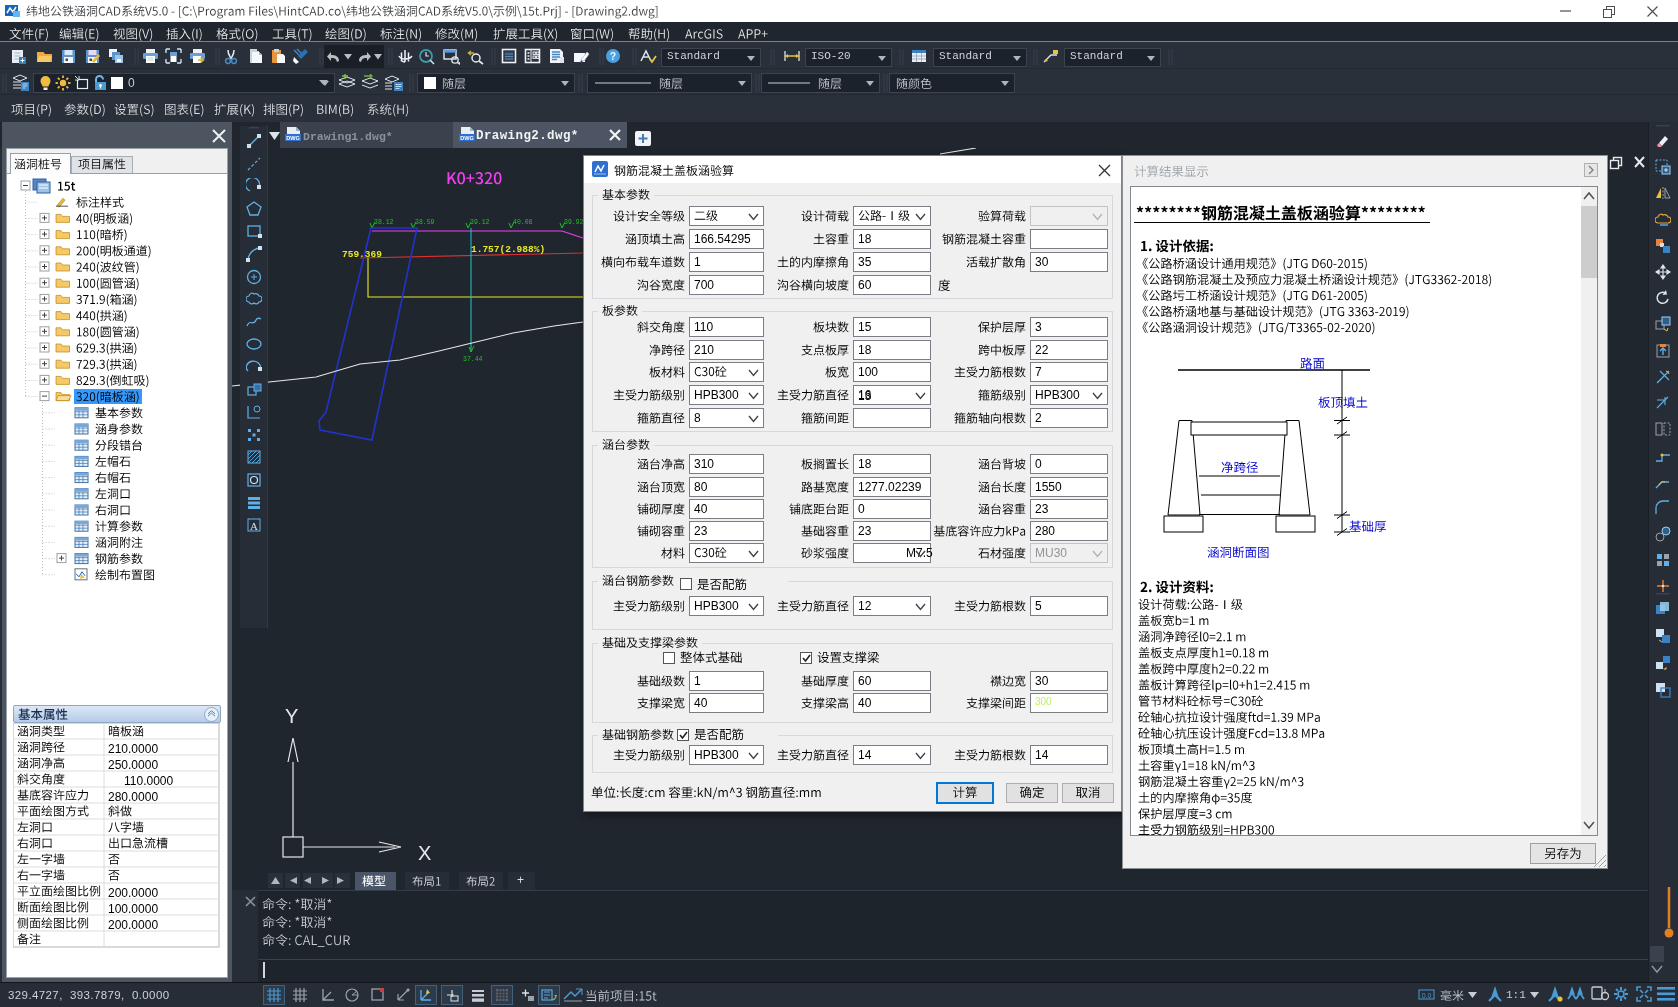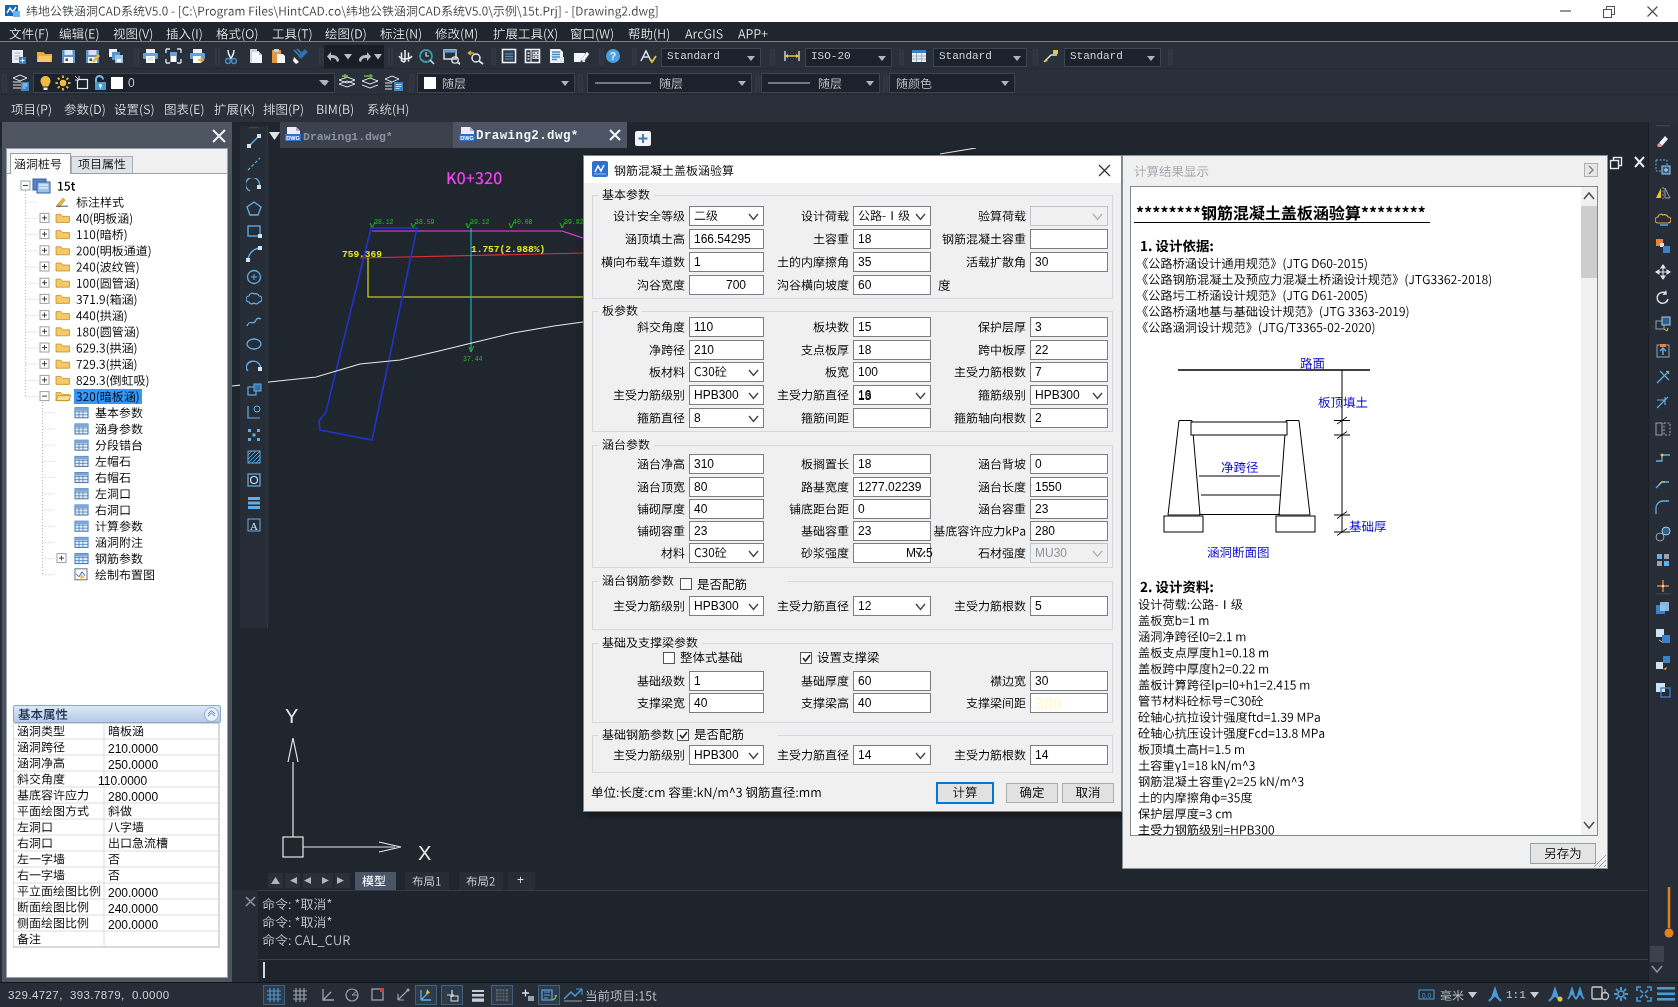--- a/index.html
+++ b/index.html
@@ -889,24 +889,24 @@
       <line x1="0" y1="128" x2="206" y2="128" stroke="#d8dce0"></line>
       <line x1="0" y1="144" x2="206" y2="144" stroke="#d8dce0"></line>
       <line x1="0" y1="160" x2="206" y2="160" stroke="#d8dce0"></line>
       <line x1="0" y1="176" x2="206" y2="176" stroke="#d8dce0"></line>
       <line x1="0" y1="192" x2="206" y2="192" stroke="#d8dce0"></line>
       <line x1="0" y1="208" x2="206" y2="208" stroke="#d8dce0"></line>
       <line x1="91" y1="0" x2="91" y2="224" stroke="#d8dce0"></line>
     </svg>
 <div class="lt" style="left:108px;top:741.5px;font-size:12px;color:#000;">210.0000</div>
 <div class="lt" style="left:108px;top:757.5px;font-size:12px;color:#000;">250.0000</div>
-<div class="lt" style="left:98px;top:773.5px;font-size:12px;color:#000;">110.0000</div>
+<div class="lt" style="left:124px;top:773.5px;font-size:12px;color:#000;">110.0000</div>
 <div class="lt" style="left:108px;top:789.5px;font-size:12px;color:#000;">280.0000</div>
 <div class="lt" style="left:108px;top:885.5px;font-size:12px;color:#000;">200.0000</div>
-<div class="lt" style="left:108px;top:901.5px;font-size:12px;color:#000;">240.0000</div>
+<div class="lt" style="left:108px;top:901.5px;font-size:12px;color:#000;">100.0000</div>
 <div class="lt" style="left:108px;top:917.5px;font-size:12px;color:#000;">200.0000</div>
 <div class="abs" style="left:583px;top:155px;width:539px;height:657px;background:#f0f0f0;border:1px solid #6a89a8;box-shadow:2px 3px 8px rgba(0,0,0,.45)"></div>
 <div class="abs" style="left:584px;top:156px;width:537px;height:27px;background:#ffffff"></div>
 <svg class="abs" style="left:592px;top:161px;" width="16" height="16">
       <rect x="0" y="0" width="16" height="16" rx="2" fill="#2f6fd0"></rect>
       <path d="M3 11 L6 5 L9 10 L12 4" stroke="#fff" stroke-width="1.5" fill="none"></path>
       <path d="M2 13 h12" stroke="#9fc0e8"></path>
     </svg>
 <svg class="abs" style="left:1098px;top:164px;" width="14" height="13">
       <path d="M1 1 L12 12 M12 1 L1 12" stroke="#333" stroke-width="1.3"></path>
@@ -931,21 +931,21 @@
 <div class="lt" style="left:858px;top:232px;font-size:12px;color:#000;">18</div>
 <div class="abs" style="left:1030px;top:229px;width:78px;height:20px;background:#fff;border:1px solid #7a7e84"></div>
 <div class="lt" style="left:1035px;top:232px;font-size:12px;color:#000;margin-top:20px;">25</div>
 <div class="abs" style="left:689px;top:252px;width:75px;height:20px;background:#fff;border:1px solid #7a7e84"></div>
 <div class="lt" style="left:694px;top:255px;font-size:12px;color:#000;">1</div>
 <div class="abs" style="left:853px;top:252px;width:78px;height:20px;background:#fff;border:1px solid #7a7e84"></div>
 <div class="lt" style="left:858px;top:255px;font-size:12px;color:#000;text-align:right;">35</div>
 <div class="abs" style="left:1030px;top:252px;width:78px;height:20px;background:#fff;border:1px solid #7a7e84"></div>
 <div class="lt" style="left:1035px;top:255px;font-size:12px;color:#000;">30</div>
 <div class="abs" style="left:689px;top:275px;width:75px;height:20px;background:#fff;border:1px solid #7a7e84"></div>
-<div class="lt" style="left:694px;top:278px;font-size:12px;color:#000;margin-left:32px;">700</div>
+<div class="lt" style="left:694px;top:278px;font-size:12px;color:#000;">700</div>
 <div class="abs" style="left:853px;top:275px;width:78px;height:20px;background:#fff;border:1px solid #7a7e84"></div>
 <div class="lt" style="left:858px;top:278px;font-size:12px;color:#000;">60</div>
 <div class="abs" style="left:592px;top:311px;width:521px;height:121px;border:1px solid #d5d9dd"></div>
 <div class="abs" style="left:598px;top:306px;width:44px;height:10px;background:#f0f0f0"></div>
 <div class="abs" style="left:689px;top:317px;width:75px;height:20px;background:#fff;border:1px solid #7a7e84"></div>
 <div class="lt" style="left:694px;top:320px;font-size:12px;color:#000;">110</div>
 <div class="abs" style="left:853px;top:317px;width:78px;height:20px;background:#fff;border:1px solid #7a7e84"></div>
 <div class="lt" style="left:858px;top:320px;font-size:12px;color:#000;">15</div>
 <div class="abs" style="left:1030px;top:317px;width:78px;height:20px;background:#fff;border:1px solid #7a7e84"></div>
 <div class="lt" style="left:1035px;top:320px;font-size:12px;color:#000;">3</div>
@@ -1053,21 +1053,21 @@
 <div class="lt" style="left:694px;top:674px;font-size:12px;color:#000;">1</div>
 <div class="abs" style="left:853px;top:671px;width:78px;height:20px;background:#fff;border:1px solid #7a7e84"></div>
 <div class="lt" style="left:858px;top:674px;font-size:12px;color:#000;">60</div>
 <div class="abs" style="left:1030px;top:671px;width:78px;height:20px;background:#fff;border:1px solid #7a7e84"></div>
 <div class="lt" style="left:1035px;top:674px;font-size:12px;color:#000;">30</div>
 <div class="abs" style="left:689px;top:693px;width:75px;height:20px;background:#fff;border:1px solid #7a7e84"></div>
 <div class="lt" style="left:694px;top:696px;font-size:12px;color:#000;">40</div>
 <div class="abs" style="left:853px;top:693px;width:78px;height:20px;background:#fff;border:1px solid #7a7e84"></div>
 <div class="lt" style="left:858px;top:696px;font-size:12px;color:#000;">40</div>
 <div class="abs" style="left:1030px;top:693px;width:78px;height:20px;background:#fff;border:1px solid #7a7e84"></div>
-<div class="lt" style="left:1035px;top:696px;font-size:16px;color:#fef9c3;">300</div>
+<div class="lt" style="left:1035px;top:696px;font-size:10px;color:#bef264;">300</div>
 <div class="abs" style="left:592px;top:735px;width:521px;height:38px;border:1px solid #d5d9dd"></div>
 <div class="abs" style="left:598px;top:730px;width:180px;height:10px;background:#f0f0f0"></div>
 <div class="abs" style="left:677px;top:729px;width:12px;height:12px;background:#fff;border:1px solid #555"></div>
 <svg class="abs" style="left:678px;top:730px;" width="11" height="11">
       <path d="M2 5 L4.5 8 L9 2" stroke="#222" stroke-width="1.6" fill="none"></path>
     </svg>
 <div class="abs" style="left:689px;top:745px;width:75px;height:20px;background:#fff;border:1px solid #7a7e84"></div>
 <div class="lt" style="left:694px;top:748px;font-size:12px;color:#000;">HPB300</div>
 <svg class="abs" style="left:748px;top:751.5px;" width="12" height="9">
       <path d="M1 1 L5.5 6.5 L10 1" stroke="#404448" stroke-width="1.4" fill="none"></path>

